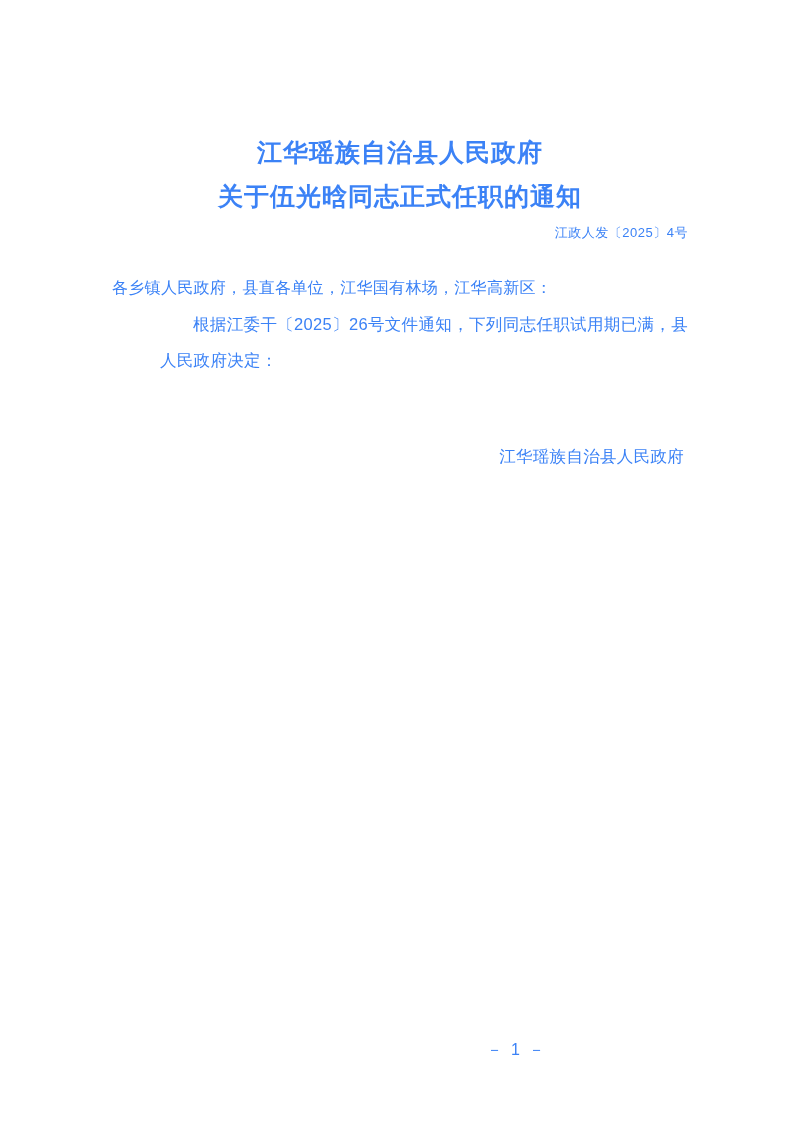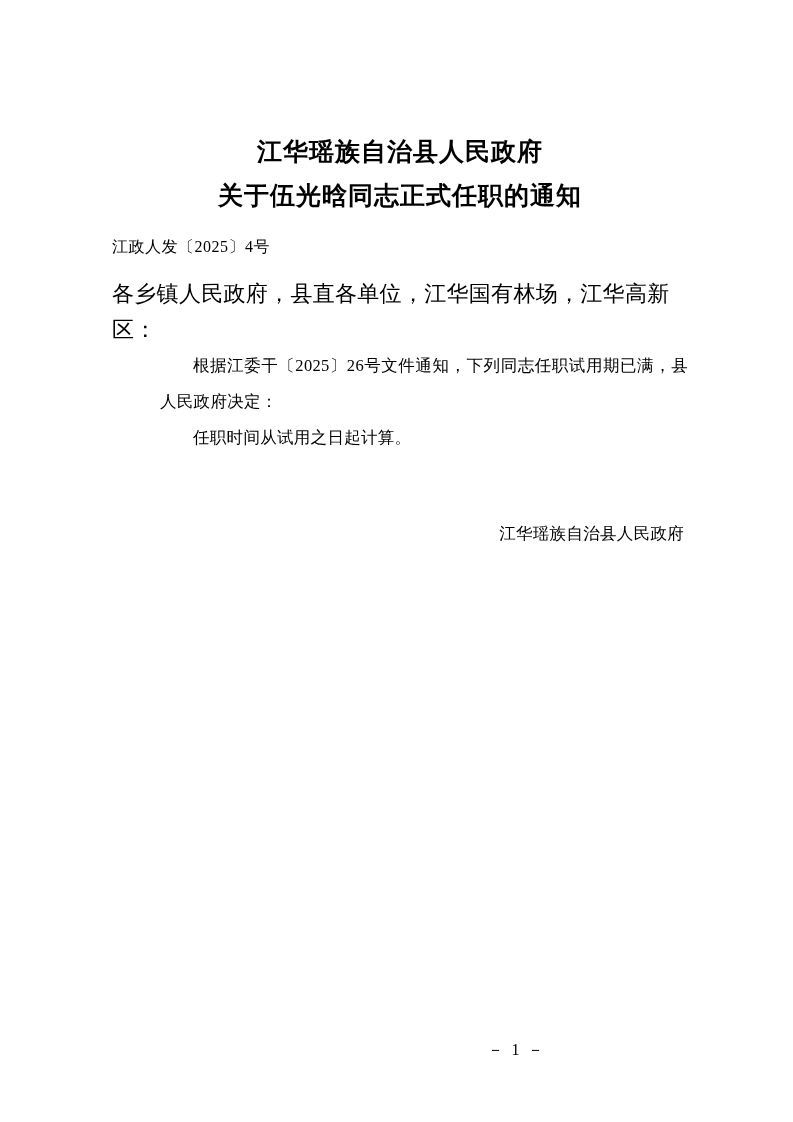--- a/index.html
+++ b/index.html
@@ -5,52 +5,51 @@
   html, body {
     margin: 0;
     padding: 0;
     background: #ffffff;
   }
   .page {
     position: relative;
     width: 793px;
     height: 1122px;
     background: #ffffff;
-    font-family: Liberation Serif, serif;
-    color: #000000;
+    font-family: Liberation Sans, sans-serif;
+    color: #3b82f6;
     box-sizing: border-box;
     overflow: hidden;
   }
   .doc-body {
     position: absolute;
     left: 112px;
     top: 130px;
     width: 576px;
   }
   .title-block {
     text-align: center;
   }
   .title-line {
     font-size: 25px;
     font-weight: bold;
     letter-spacing: 1px;
     line-height: 44px;
     white-space: nowrap;
   }
   .doc-number {
-    text-align: left;
-    font-size: 16px;
+    text-align: right;
+    font-size: 13px;
     line-height: 30px;
-    margin-top: 14px;
     letter-spacing: 0.5px;
   }
   .addressee {
-    font-size: 22px;
+    font-size: 16px;
     line-height: 36px;
-    margin-top: 14px;
+    margin-top: 22px;
     letter-spacing: 0.3px;
   }
   .para {
     font-size: 16.5px;
     line-height: 36px;
     text-indent: 33px;
     letter-spacing: 0.3px;
     text-align: justify;
     margin-left: 48px;
   }
@@ -88,21 +87,20 @@
     <div class="title-block">
       <div class="title-line">江华瑶族自治县人民政府</div>
       <div class="title-line">关于伍光晗同志正式任职的通知</div>
     </div>
 
     <div class="doc-number">江政人发〔2025〕4号</div>
 
     <div class="addressee">各乡镇人民政府，县直各单位，江华国有林场，江华高新区：</div>
 
     <div class="para">根据江委干〔2025〕26号文件通知，下列同志任职试用期已满，县人民政府决定：</div>
-    <div class="para tight">任职时间从试用之日起计算。</div>
 
     <div class="sign-block">
       <div class="sign-line">江华瑶族自治县人民政府</div>
     </div>
 
   </div>
 
   <div class="page-number">－ 1 －</div>
 
 </div>

